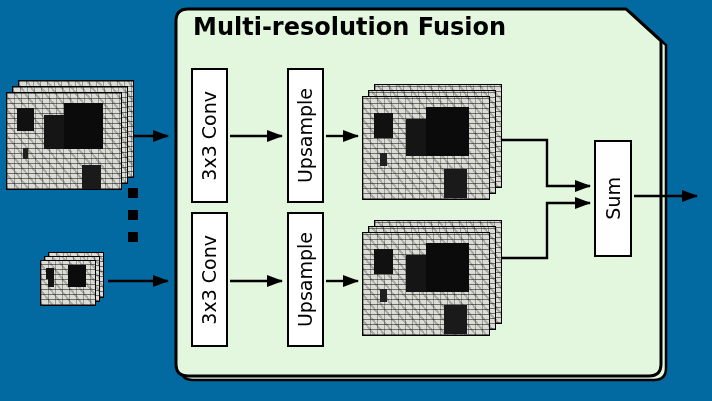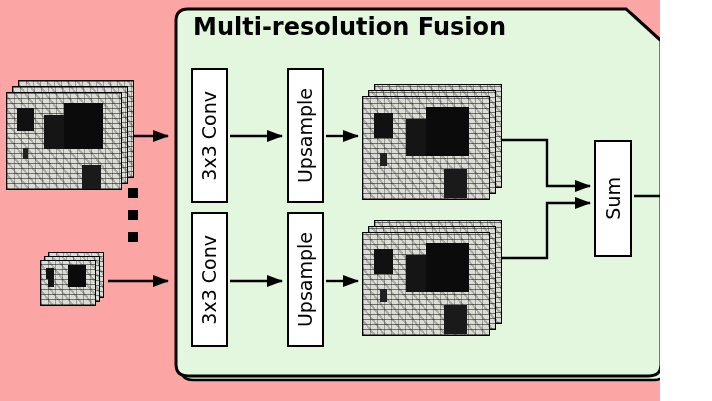--- a/index.html
+++ b/index.html
@@ -1,18 +1,18 @@
 <!DOCTYPE html>
 <html><head>
 <meta charset="utf-8">
 <style>
   html,body { margin:0; padding:0; background:#ffffff; }
   .canvas {
-    position:relative; width:660px; height:401px; overflow:hidden;
-    background:#fca5a5; font-family:"DejaVu Sans", sans-serif; color:#000;
+    position:relative; width:712px; height:401px; overflow:hidden;
+    background:#0369a1; font-family:"DejaVu Sans", sans-serif; color:#000;
   }
   .layer { position:absolute; left:0; top:0; }
 
   
   .title {
     position:absolute; left:193px; top:13px;
     font-size:24px; font-weight:700; letter-spacing:0px; white-space:nowrap;
   }
 
   

